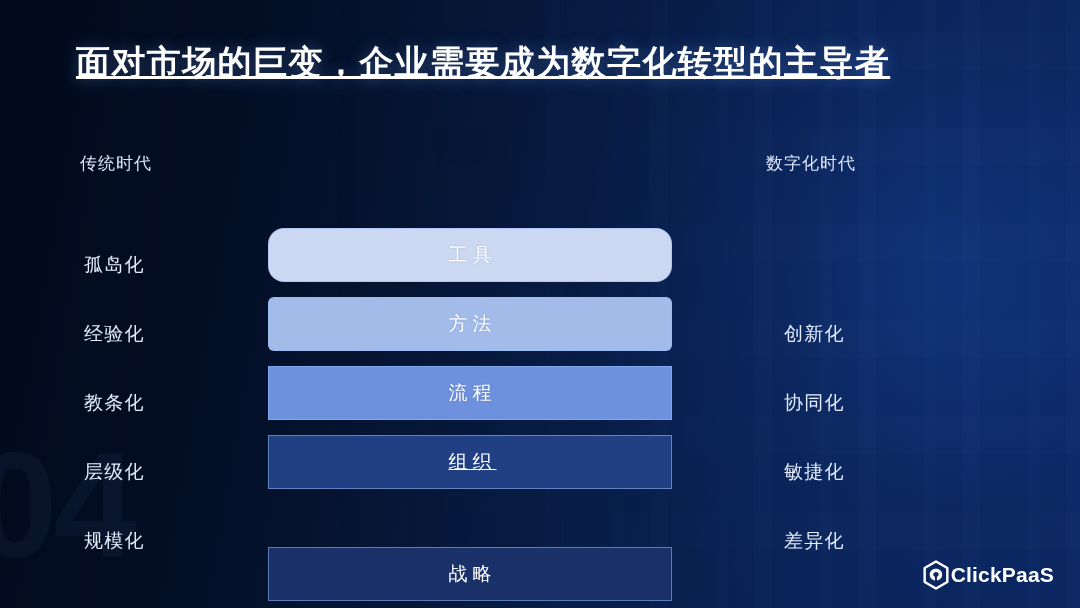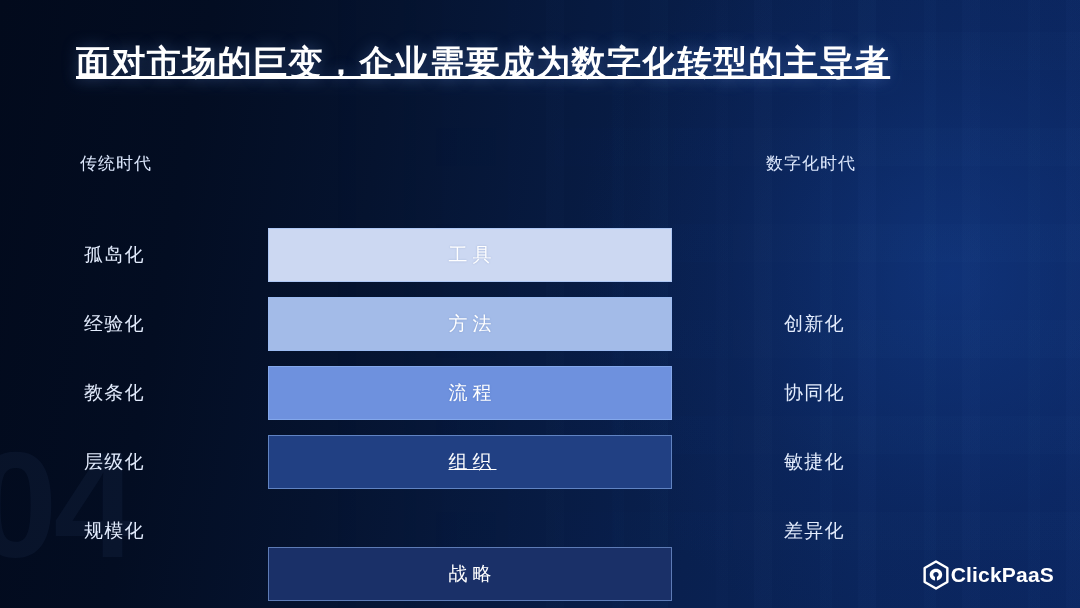--- a/index.html
+++ b/index.html
@@ -117,21 +117,21 @@
   }
   .row {
     position: relative;
     height: 54px;
     margin-bottom: 15px;
   }
   .row:last-child { margin-bottom: 0; }
 
   .side-label {
     position: absolute;
-    top: 0;
+    top: 10px;
     height: 54px;
     line-height: 54px;
     font-size: 19px;
     letter-spacing: 1.2px;
     color: #e3ecfd;
     white-space: nowrap;
   }
   .side-label.left  { left: 84px; }
   .side-label.right { left: 784px; }
 
@@ -147,22 +147,22 @@
     justify-content: center;
   }
   .bar-label {
     font-family: "Liberation Serif", "DejaVu Serif", serif;
     font-size: 19px;
     letter-spacing: 5px;
     text-indent: 5px;
     color: #ffffff;
     font-weight: 400;
   }
-  .bar.tone-0 { background: #ccd8f2; }
-  .bar.tone-1 { background: #a3bbe8; }
+  .bar.tone-0 { background: #ccd8f2; border-radius: 16px; }
+  .bar.tone-1 { background: #a3bbe8; border-radius: 6px; }
   .bar.tone-2 { background: #6e91de; }
   .bar.tone-3 { background: #214083; text-decoration: underline; }
   .bar.tone-4 { background: #1a3068; margin-top: 43px; }
   .bar.tone-0 .bar-label,
   .bar.tone-1 .bar-label,
   .bar.tone-2 .bar-label {
     color: #ffffff;
     text-shadow: 0 0 2px rgba(40,70,140,0.25);
   }
 

